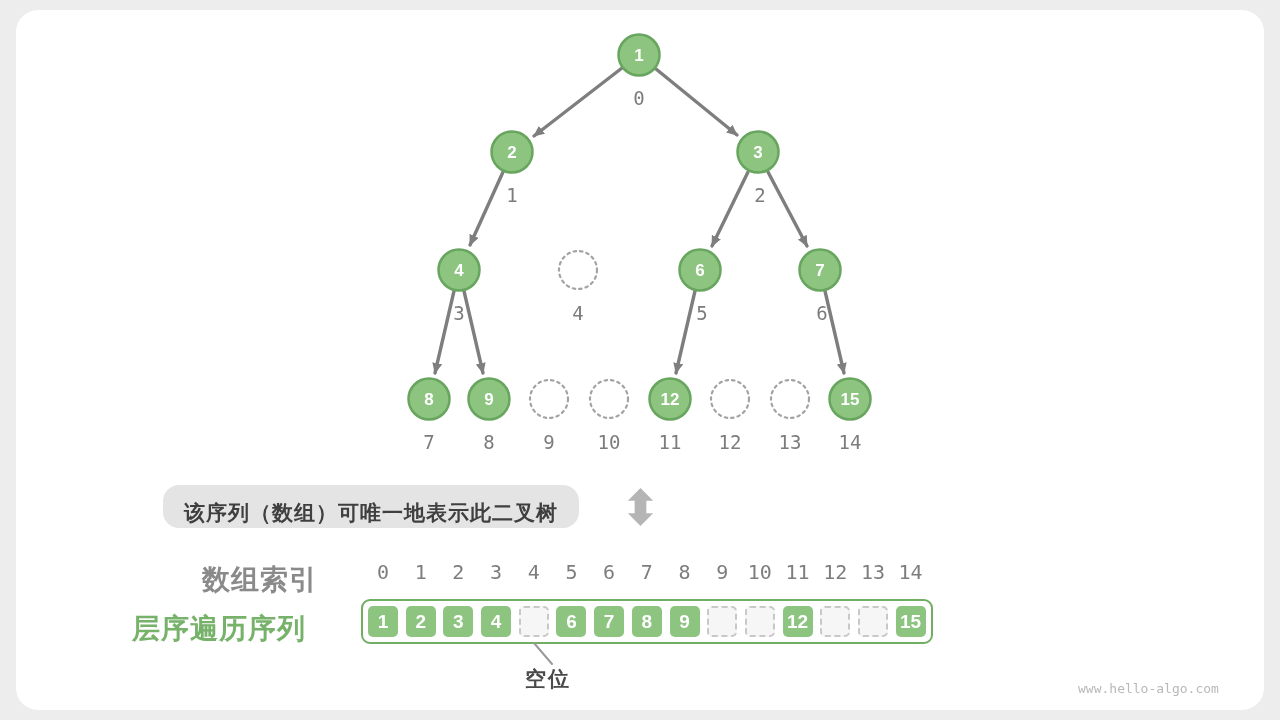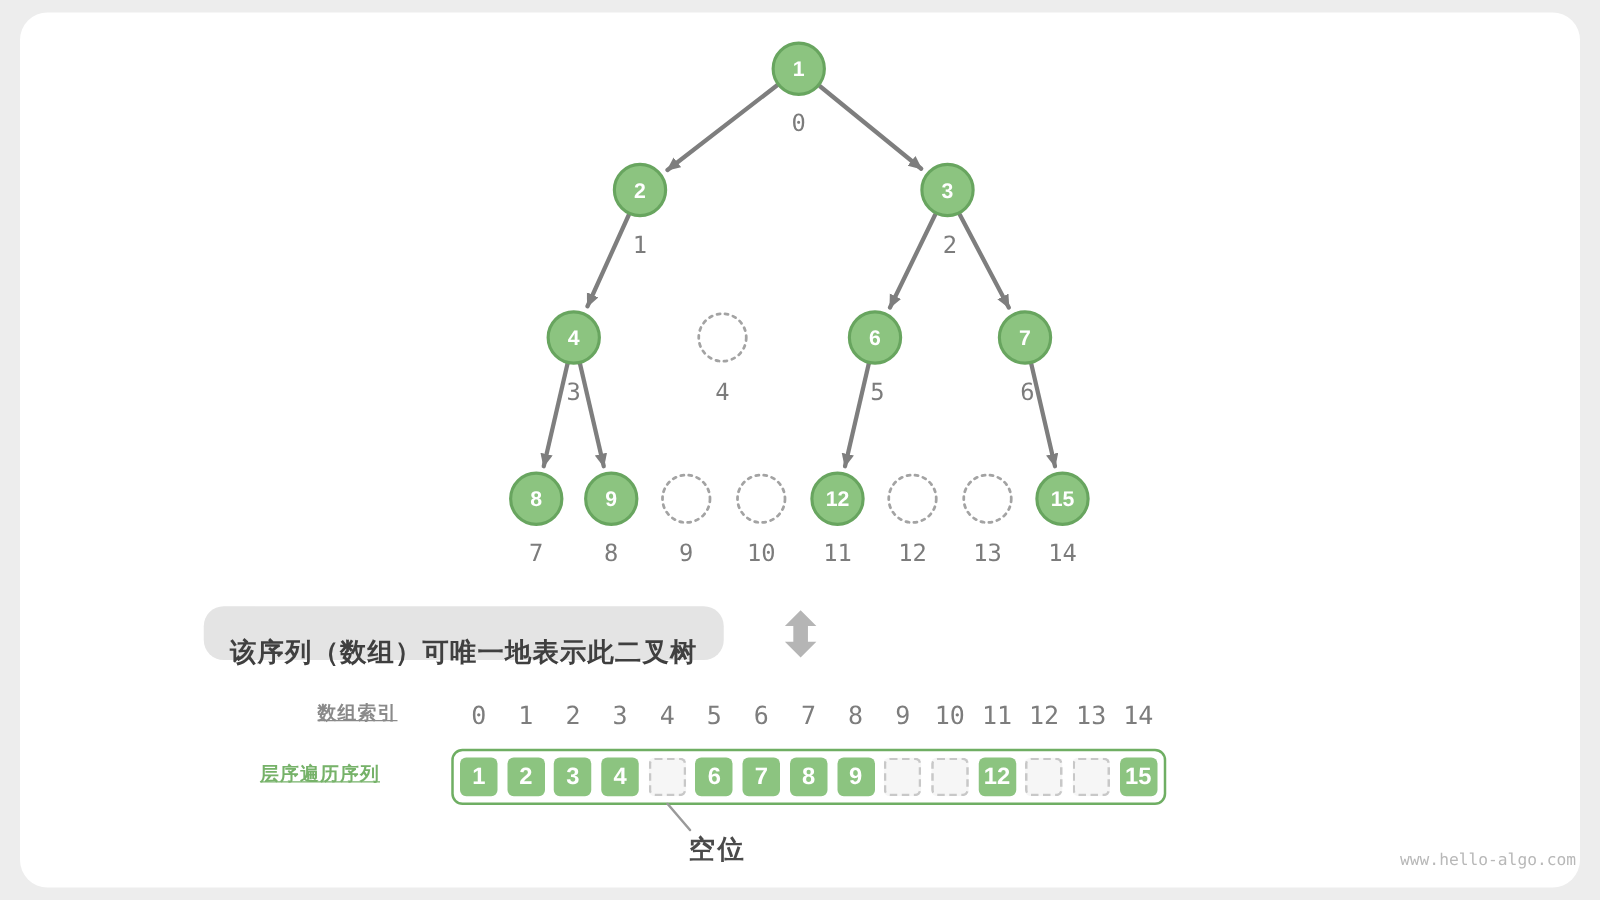--- a/index.html
+++ b/index.html
@@ -23,28 +23,28 @@
   }
   .node-idx {
     font-family: "DejaVu Sans Mono", monospace;
     font-size: 19px; fill: #7c7c7c; text-anchor: middle;
   }
 
   .caption {
     position: absolute; left: 163px; top: 485px; height: 43px;
     background: #e4e4e4; color: #3f3f3f;
     font-size: 21px; font-weight: 600; line-height: 43px;
-    padding: 16px 21px; border-radius: 16px; letter-spacing: 1px;
+    padding: 6px 21px; border-radius: 16px; letter-spacing: 1px;
     white-space: nowrap;
   }
   .updown-icon { position: absolute; left: 627px; top: 486px; }
 
   .row-label {
     position: absolute; width: 172px; text-align: right;
-    font-size: 15px; font-weight: 700; letter-spacing: 1px; white-space: nowrap; text-decoration: underline;
+    font-size: 28px; font-weight: 700; letter-spacing: 1px; white-space: nowrap;
   }
   .label-gray  { color: #8a8a8a; left: 146px; top: 561px; }
   .label-green { color: #76b269; left: 132px; top: 610px; }
 
   .indices {
     position: absolute; left: 368px; top: 560px;
     display: flex; gap: 7.7px;
   }
   .indices span {
     width: 30px; text-align: center;
@@ -64,28 +64,28 @@
     display: flex; align-items: center; justify-content: center;
   }
   .cell.empty {
     background: #f6f6f6; color: transparent;
     border: 2px dashed #c8c8c8;
   }
 
   .empty-callout-line { position: absolute; left: 524px; top: 642px; }
   .empty-label {
     position: absolute; left: 525px; top: 665px; width: 72px;
-    text-align: right; font-size: 21px; font-weight: 700;
+    text-align: left; font-size: 21px; font-weight: 700;
     color: #4a4a4a; letter-spacing: 2px;
   }
 
   .watermark {
     position: absolute; left: 1078px; top: 681px;
     font-family: "DejaVu Sans Mono", monospace;
-    font-size: 13px; color: #b8b8b8; margin-left: 42px;
+    font-size: 13px; color: #b8b8b8;
   }
 </style>
 </head>
 <body>
 
 <div class="page">
   <div class="card"></div>
 
   <svg class="tree-svg" width="1280" height="475" viewBox="0 0 1280 475">
     <defs>

